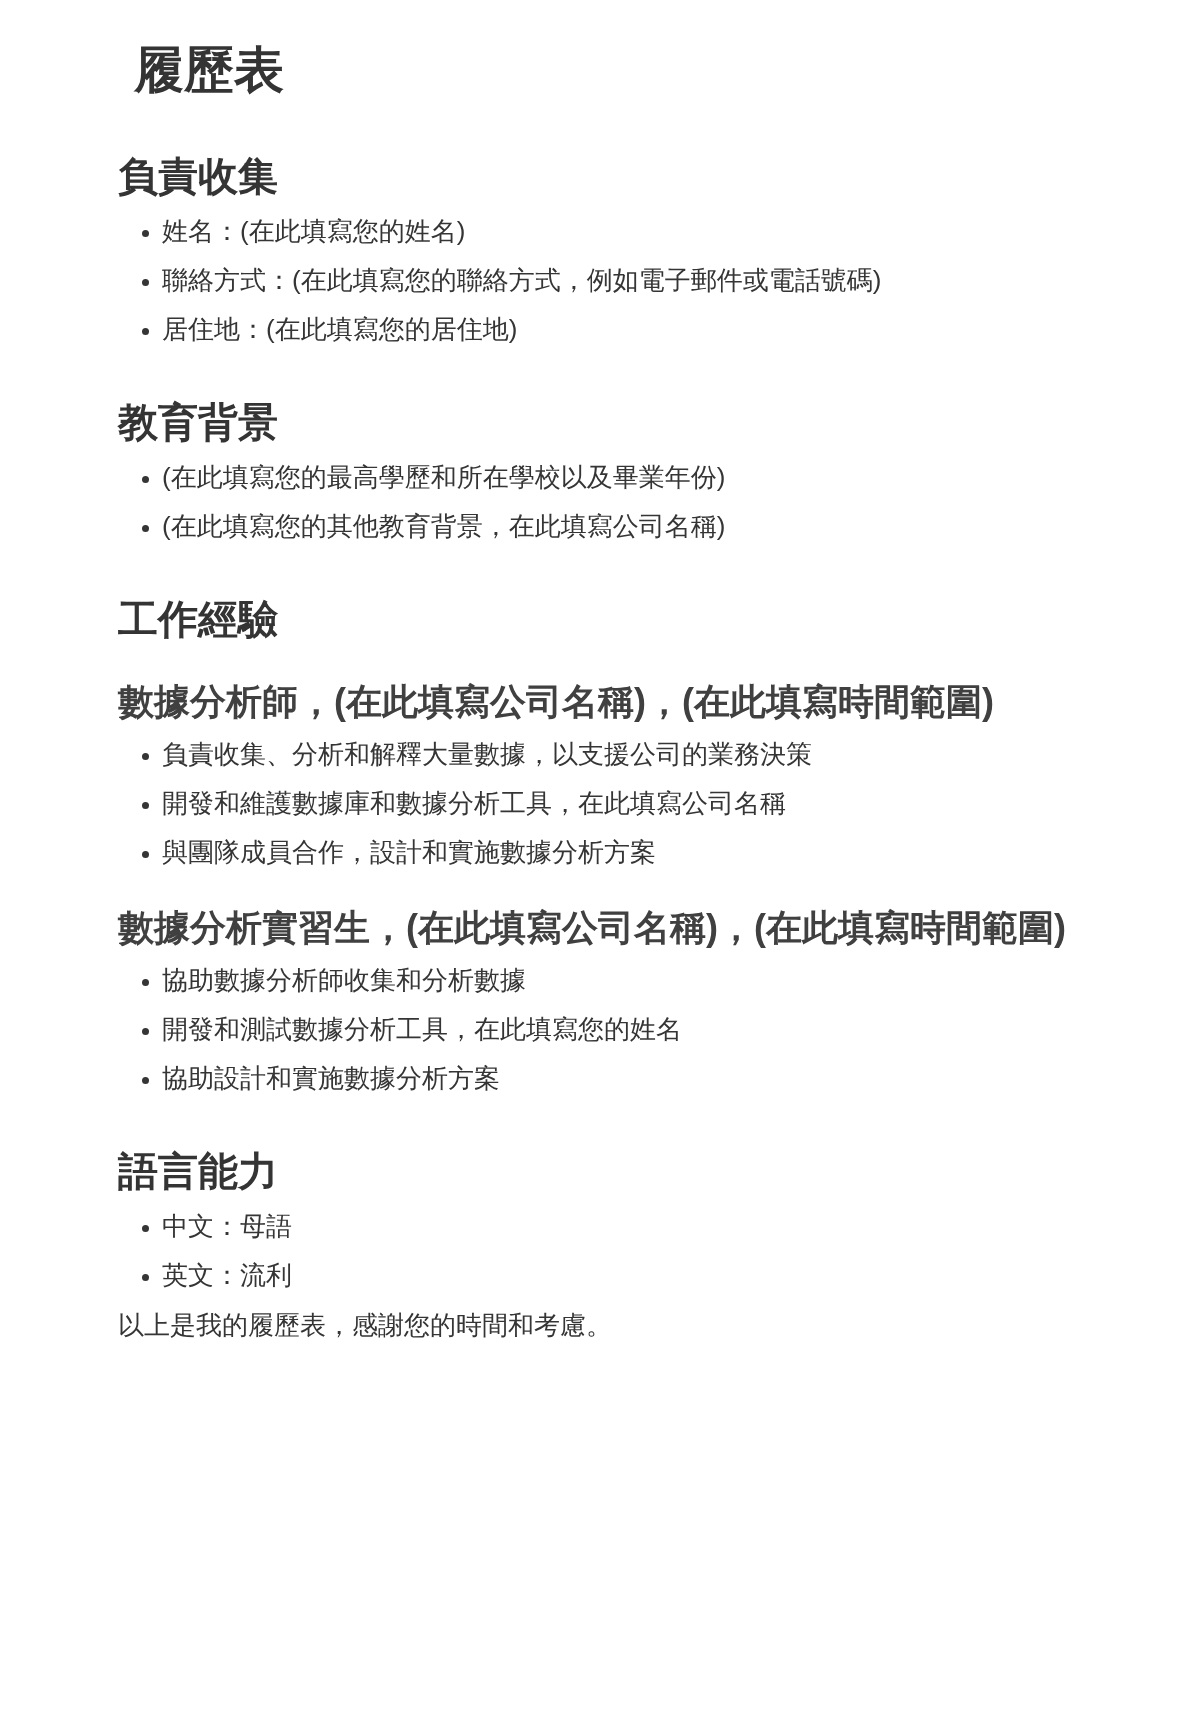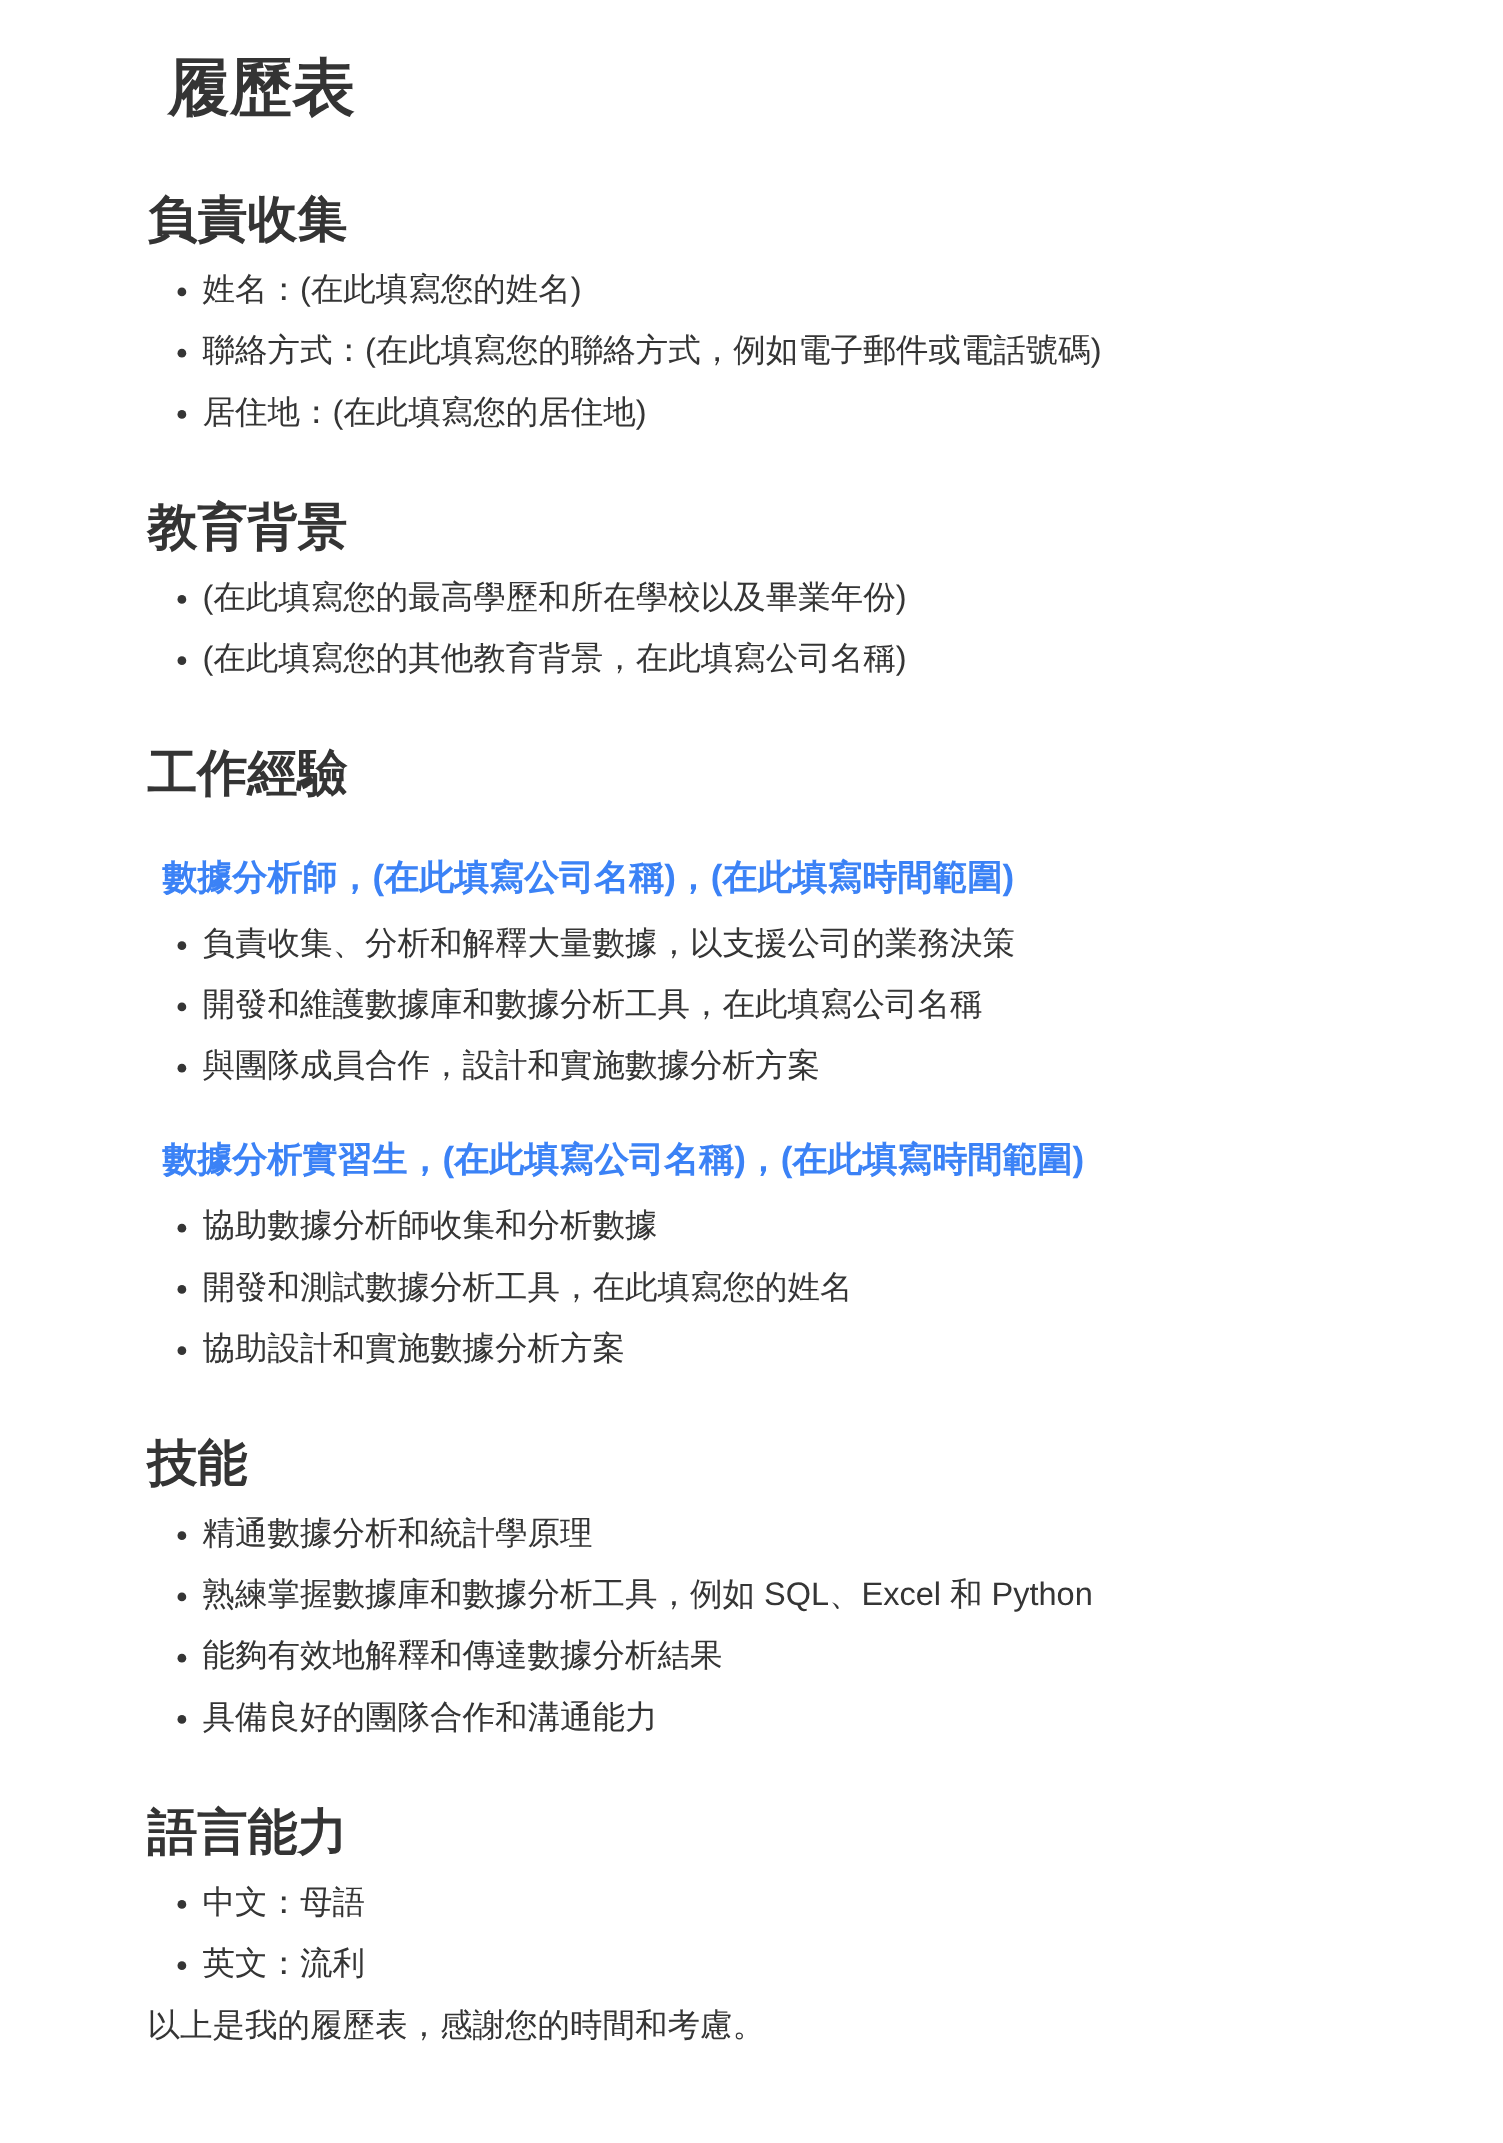--- a/index.html
+++ b/index.html
@@ -23,25 +23,25 @@
     color: #343434;
   }
   h2 {
     font-size: 40px;
     line-height: 48px;
     font-weight: 700;
     margin: 52px 0 0 0;
     color: #343434;
   }
   h3 {
-    font-size: 28px;
+    font-size: 36px;
     line-height: 42px;
     font-weight: 700;
-    margin: 38px 0 0 12px;
-    color: #3b82f6;
+    margin: 38px 0 0 0;
+    color: #404040;
   }
   ul {
     margin: 14px 0 0 0;
     padding: 0 0 0 44px;
     list-style: disc;
   }
   li {
     font-size: 26px;
     line-height: 34px;
     margin: 0 0 15px 0;
@@ -88,29 +88,20 @@
           <li>與團隊成員合作，設計和實施數據分析方案</li>
         </ul>
         <h3>數據分析實習生，(在此填寫公司名稱)，(在此填寫時間範圍)</h3>
         <ul>
           <li>協助數據分析師收集和分析數據</li>
           <li>開發和測試數據分析工具，在此填寫您的姓名</li>
           <li>協助設計和實施數據分析方案</li>
         </ul>
       </section>
       <section>
-        <h2>技能</h2>
-        <ul>
-          <li>精通數據分析和統計學原理</li>
-          <li>熟練掌握數據庫和數據分析工具，例如 SQL、Excel 和 Python</li>
-          <li>能夠有效地解釋和傳達數據分析結果</li>
-          <li>具備良好的團隊合作和溝通能力</li>
-        </ul>
-      </section>
-      <section>
         <h2>語言能力</h2>
         <ul>
           <li>中文：母語</li>
           <li>英文：流利</li>
         </ul>
       </section>
     </div>
   <p class="closing">以上是我的履歷表，感謝您的時間和考慮。</p>
 </main>
 

